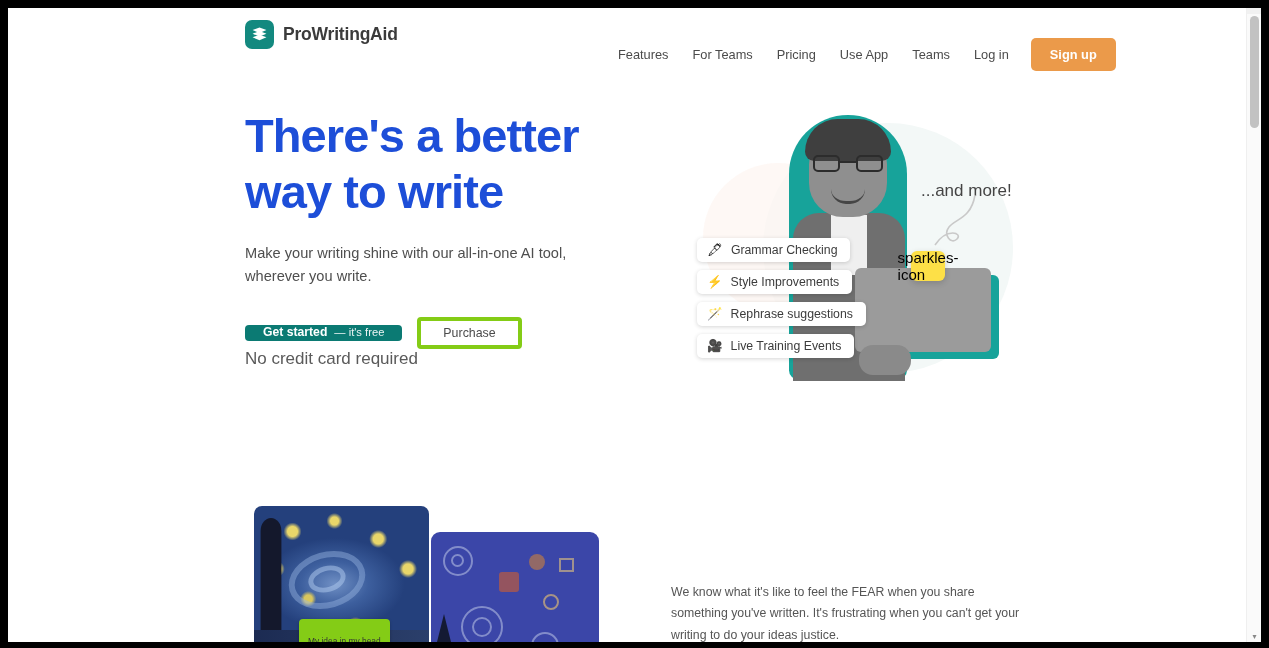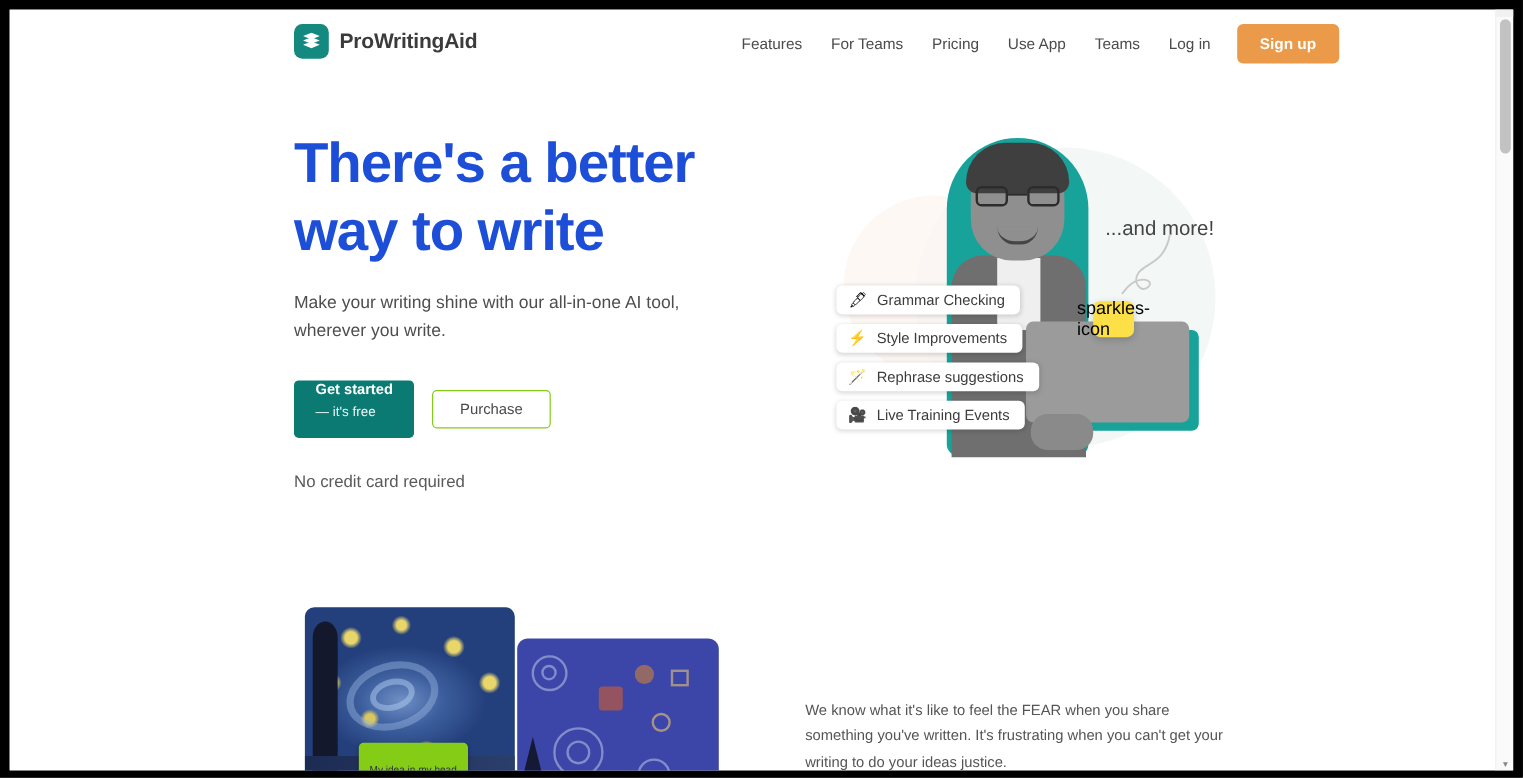--- a/index.html
+++ b/index.html
@@ -58,21 +58,21 @@
     background: #13897f;
     display: flex; align-items: center; justify-content: center;
     flex: none;
   }
   .logo-mark svg { display: block; }
   .brand-name {
     font-size: 17.5px; font-weight: bold; color: #3b3b3b;
     letter-spacing: -0.2px; white-space: nowrap;
   }
   #nav-links {
-    position: absolute; left: 598px; top: 0;
+    position: absolute; left: 598px; top: 18px;
     height: 56px;
     display: flex; align-items: center; gap: 0px;
   }
   .nav-link {
     font-size: 12.8px; color: #4b4b4b;
     text-decoration: none; white-space: nowrap;
     padding: 6px 12px;
   }
   .signup-btn {
     margin-left: 10px;
@@ -92,36 +92,35 @@
   }
   #hero-sub {
     margin-top: 22px;
     font-size: 14.6px; line-height: 1.57; color: #4e4e4e;
     width: 330px;
   }
   #hero-ctas { margin-top: 29px; display: flex; align-items: center; gap: 15px; }
   .btn-primary {
     background: #0b7a73; color: #ffffff;
     border: none; border-radius: 4px;
-    padding: 0 18px; height: 48px;
+    padding: 0 18px; height: 16px;
     font-size: 12.2px; cursor: pointer;
     display: inline-flex; align-items: baseline; gap: 7px;
     white-space: nowrap;
-    flex-direction: column;
   }
   .btn-primary .main { font-weight: bold; }
   .btn-primary .sub  { font-weight: normal; font-size: 11.2px; opacity: .93; }
   .btn-outline {
     background: #ffffff; color: #4b4b4b;
-    border: 1px solid #84cc16; border-radius: 4px;
+    border: 4px solid #84cc16; border-radius: 4px;
     height: 32px; padding: 0 22px;
     font-size: 12.4px; cursor: pointer; white-space: nowrap;
   }
   #no-card {
-    margin-top: 28px; font-size: 14px; color: #5a5a5a;
+    font-size: 17px; color: #5a5a5a;
   }
 
   
   #hero-art {
     position: absolute; left: 655px; top: 85px;
     width: 390px; height: 300px;
   }
   #art-blob {
     position: absolute; left: 100px; top: 30px;
     width: 250px; height: 250px; border-radius: 50%;

